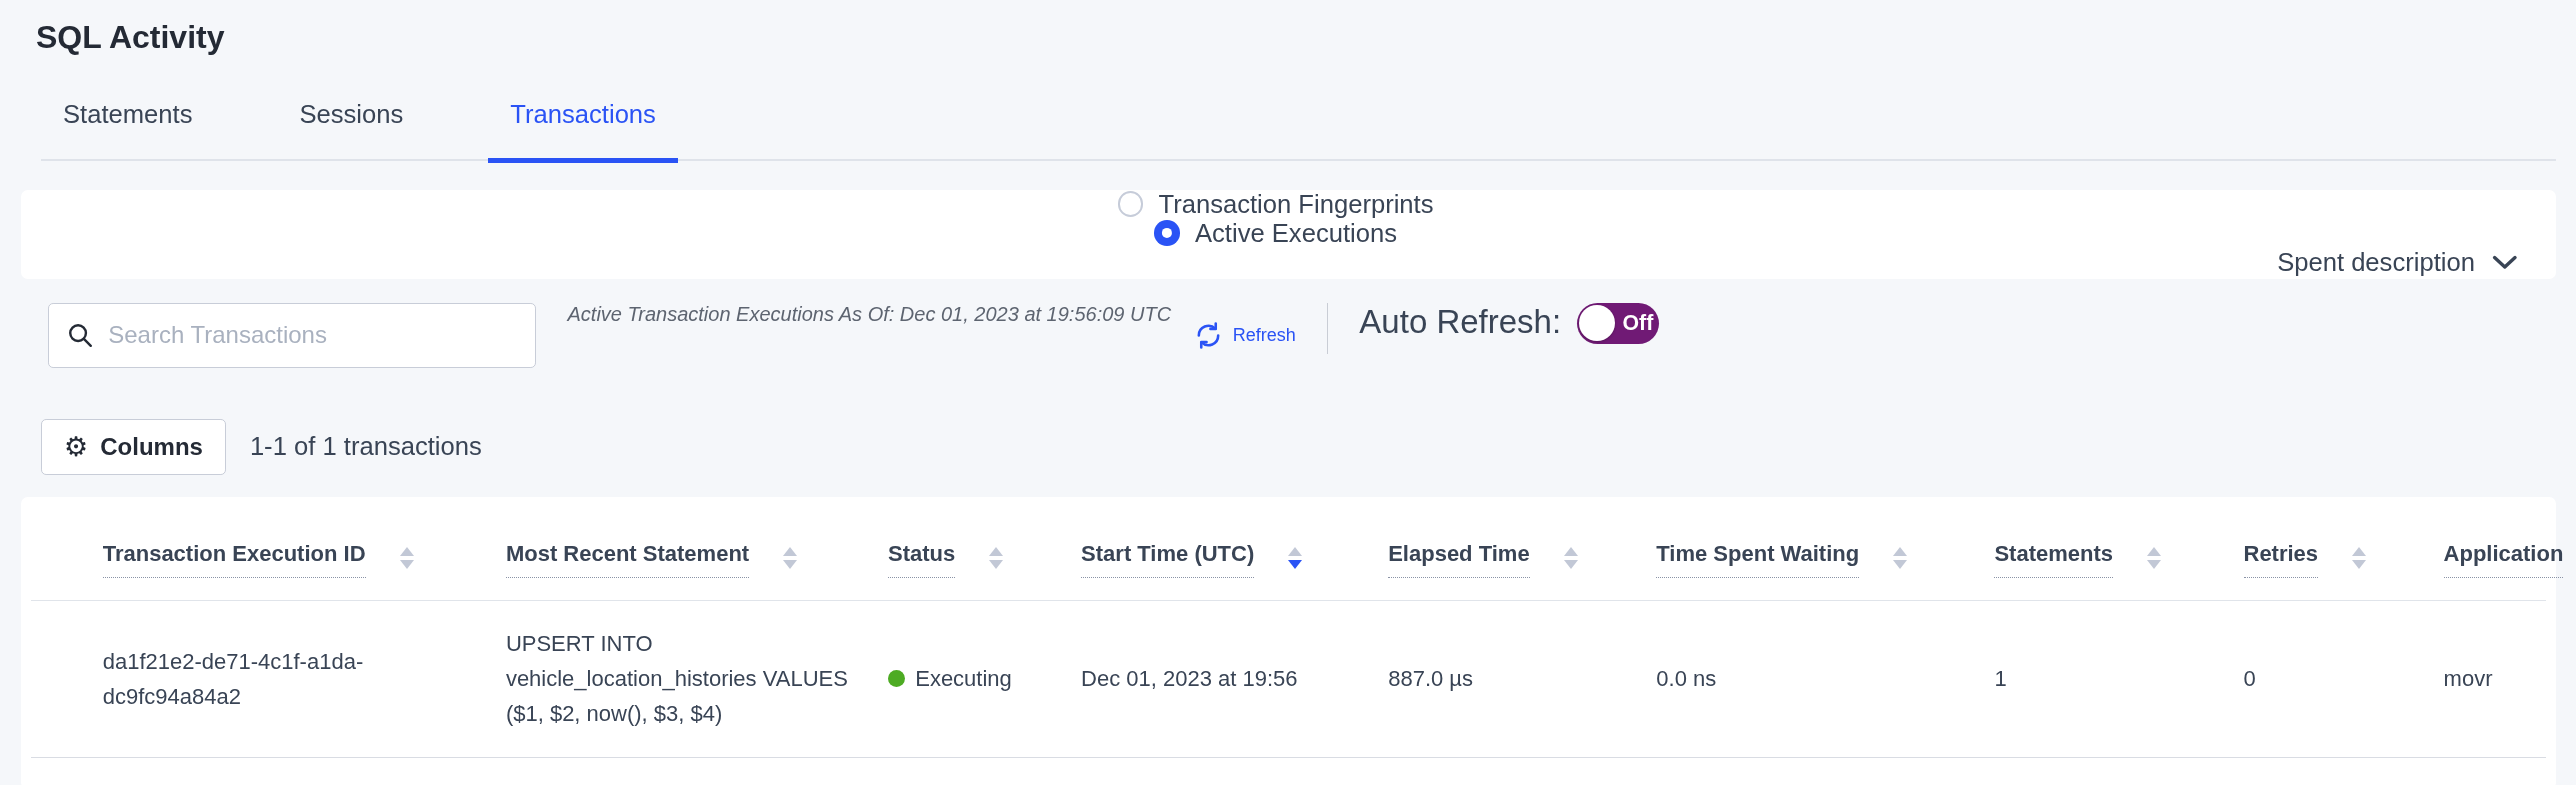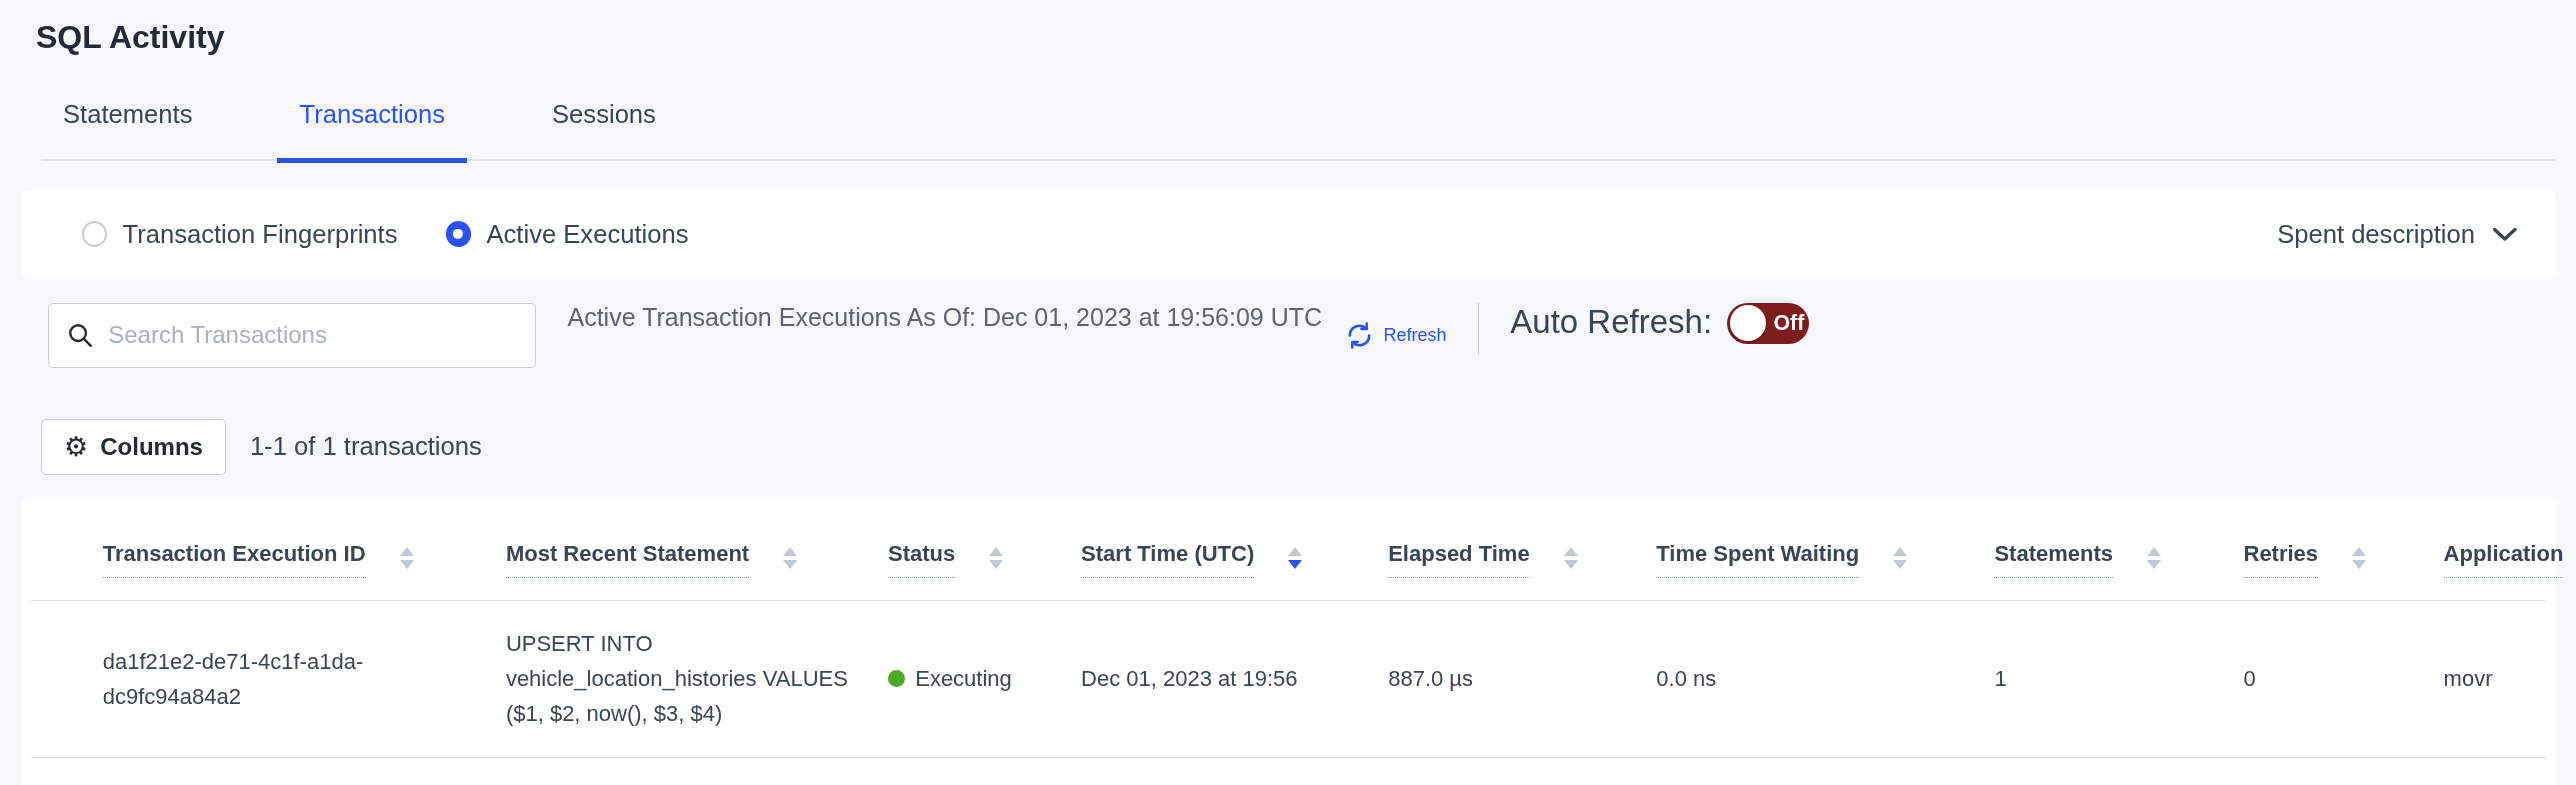--- a/index.html
+++ b/index.html
@@ -41,20 +41,21 @@
     background: #ffffff;
     border-radius: 6.8px;
     margin: 0 20.5px;
   }
   .radio-card {
     margin-top: 29px;
     height: 89px;
     display: flex;
     align-items: center;
     padding: 0 38px 0 61px;
+    flex-direction: column;
   }
   .radio-option { display: flex; align-items: center; margin-right: 48px; cursor: pointer; }
   .radio-circle {
     width: 25.6px; height: 25.6px; border-radius: 50%;
     border: 2.6px solid #c6ccd9; background: #fff;
     position: relative; flex: 0 0 auto;
   }
   .radio-circle.selected { border: none; background: #2a53f5; }
   .radio-circle.selected::after {
     content: ""; position: absolute; left: 50%; top: 50%;
@@ -89,28 +90,28 @@
     color: #394455;
   }
   .search-box input::placeholder { color: #a9b1bf; }
   .filters-button {
     display: flex; align-items: center;
     height: 65px; margin-left: 22px; padding: 0 25.6px;
     background: #fff; border: 1.7px solid #c8cdd8; border-radius: 5.1px;
     font-size: 24px; font-weight: bold; color: #242a35; cursor: pointer;
   }
   .filters-button svg { margin-left: 10.2px; }
-  .as-of-text { margin-left: 32px; font-size: 25px; color: #5d6470; }
+  .as-of-text { margin-left: 32px; font-size: 20px; color: #5d6470; font-style: italic; }
   .refresh-group { display: flex; align-items: center; margin-left: 22px; cursor: pointer; }
   .refresh-label { color: #2a53f5; font-size: 18px; margin-left: 8.5px; }
   .v-divider { width: 1.7px; height: 51px; background: #c9cdd5; margin: 0 31px; }
   .auto-refresh-label { font-size: 33px; color: #394455; }
   .toggle {
     position: relative; width: 82px; height: 41px; border-radius: 20.5px;
-    background: #7f1d1d; margin-left: 15.4px; cursor: pointer; flex: 0 0 auto;
+    background: #701a75; margin-left: 15.4px; cursor: pointer; flex: 0 0 auto;
   }
   .toggle-knob {
     position: absolute; left: 2.6px; top: 2.6px;
     width: 36px; height: 36px; border-radius: 50%;
     background: #fff; box-shadow: 0 0.9px 2.6px rgba(0,0,0,.25);
   }
   .toggle-state {
     position: absolute; left: 46px; top: 50%; transform: translateY(-50%);
     color: #fff; font-size: 21.3px; font-weight: bold;
   }
@@ -162,22 +163,22 @@
     background: #4dab23; margin-right: 10.2px; flex: 0 0 auto;
   }
 </style>
 </head>
 <body>
 
 <h1 class="page-title">SQL Activity</h1>
 
 <div class="tabs">
   <div class="tab">Statements</div>
+  <div class="tab">Sessions</div>
   <div class="tab active">Transactions</div>
-  <div class="tab">Sessions</div>
 </div>
 
 <div class="card radio-card">
   <div class="radio-option">
     <span class="radio-circle"></span>
     <span class="radio-label">Transaction Fingerprints</span>
   </div>
   <div class="radio-option">
     <span class="radio-circle selected"></span>
     <span class="radio-label">Active Executions</span>

